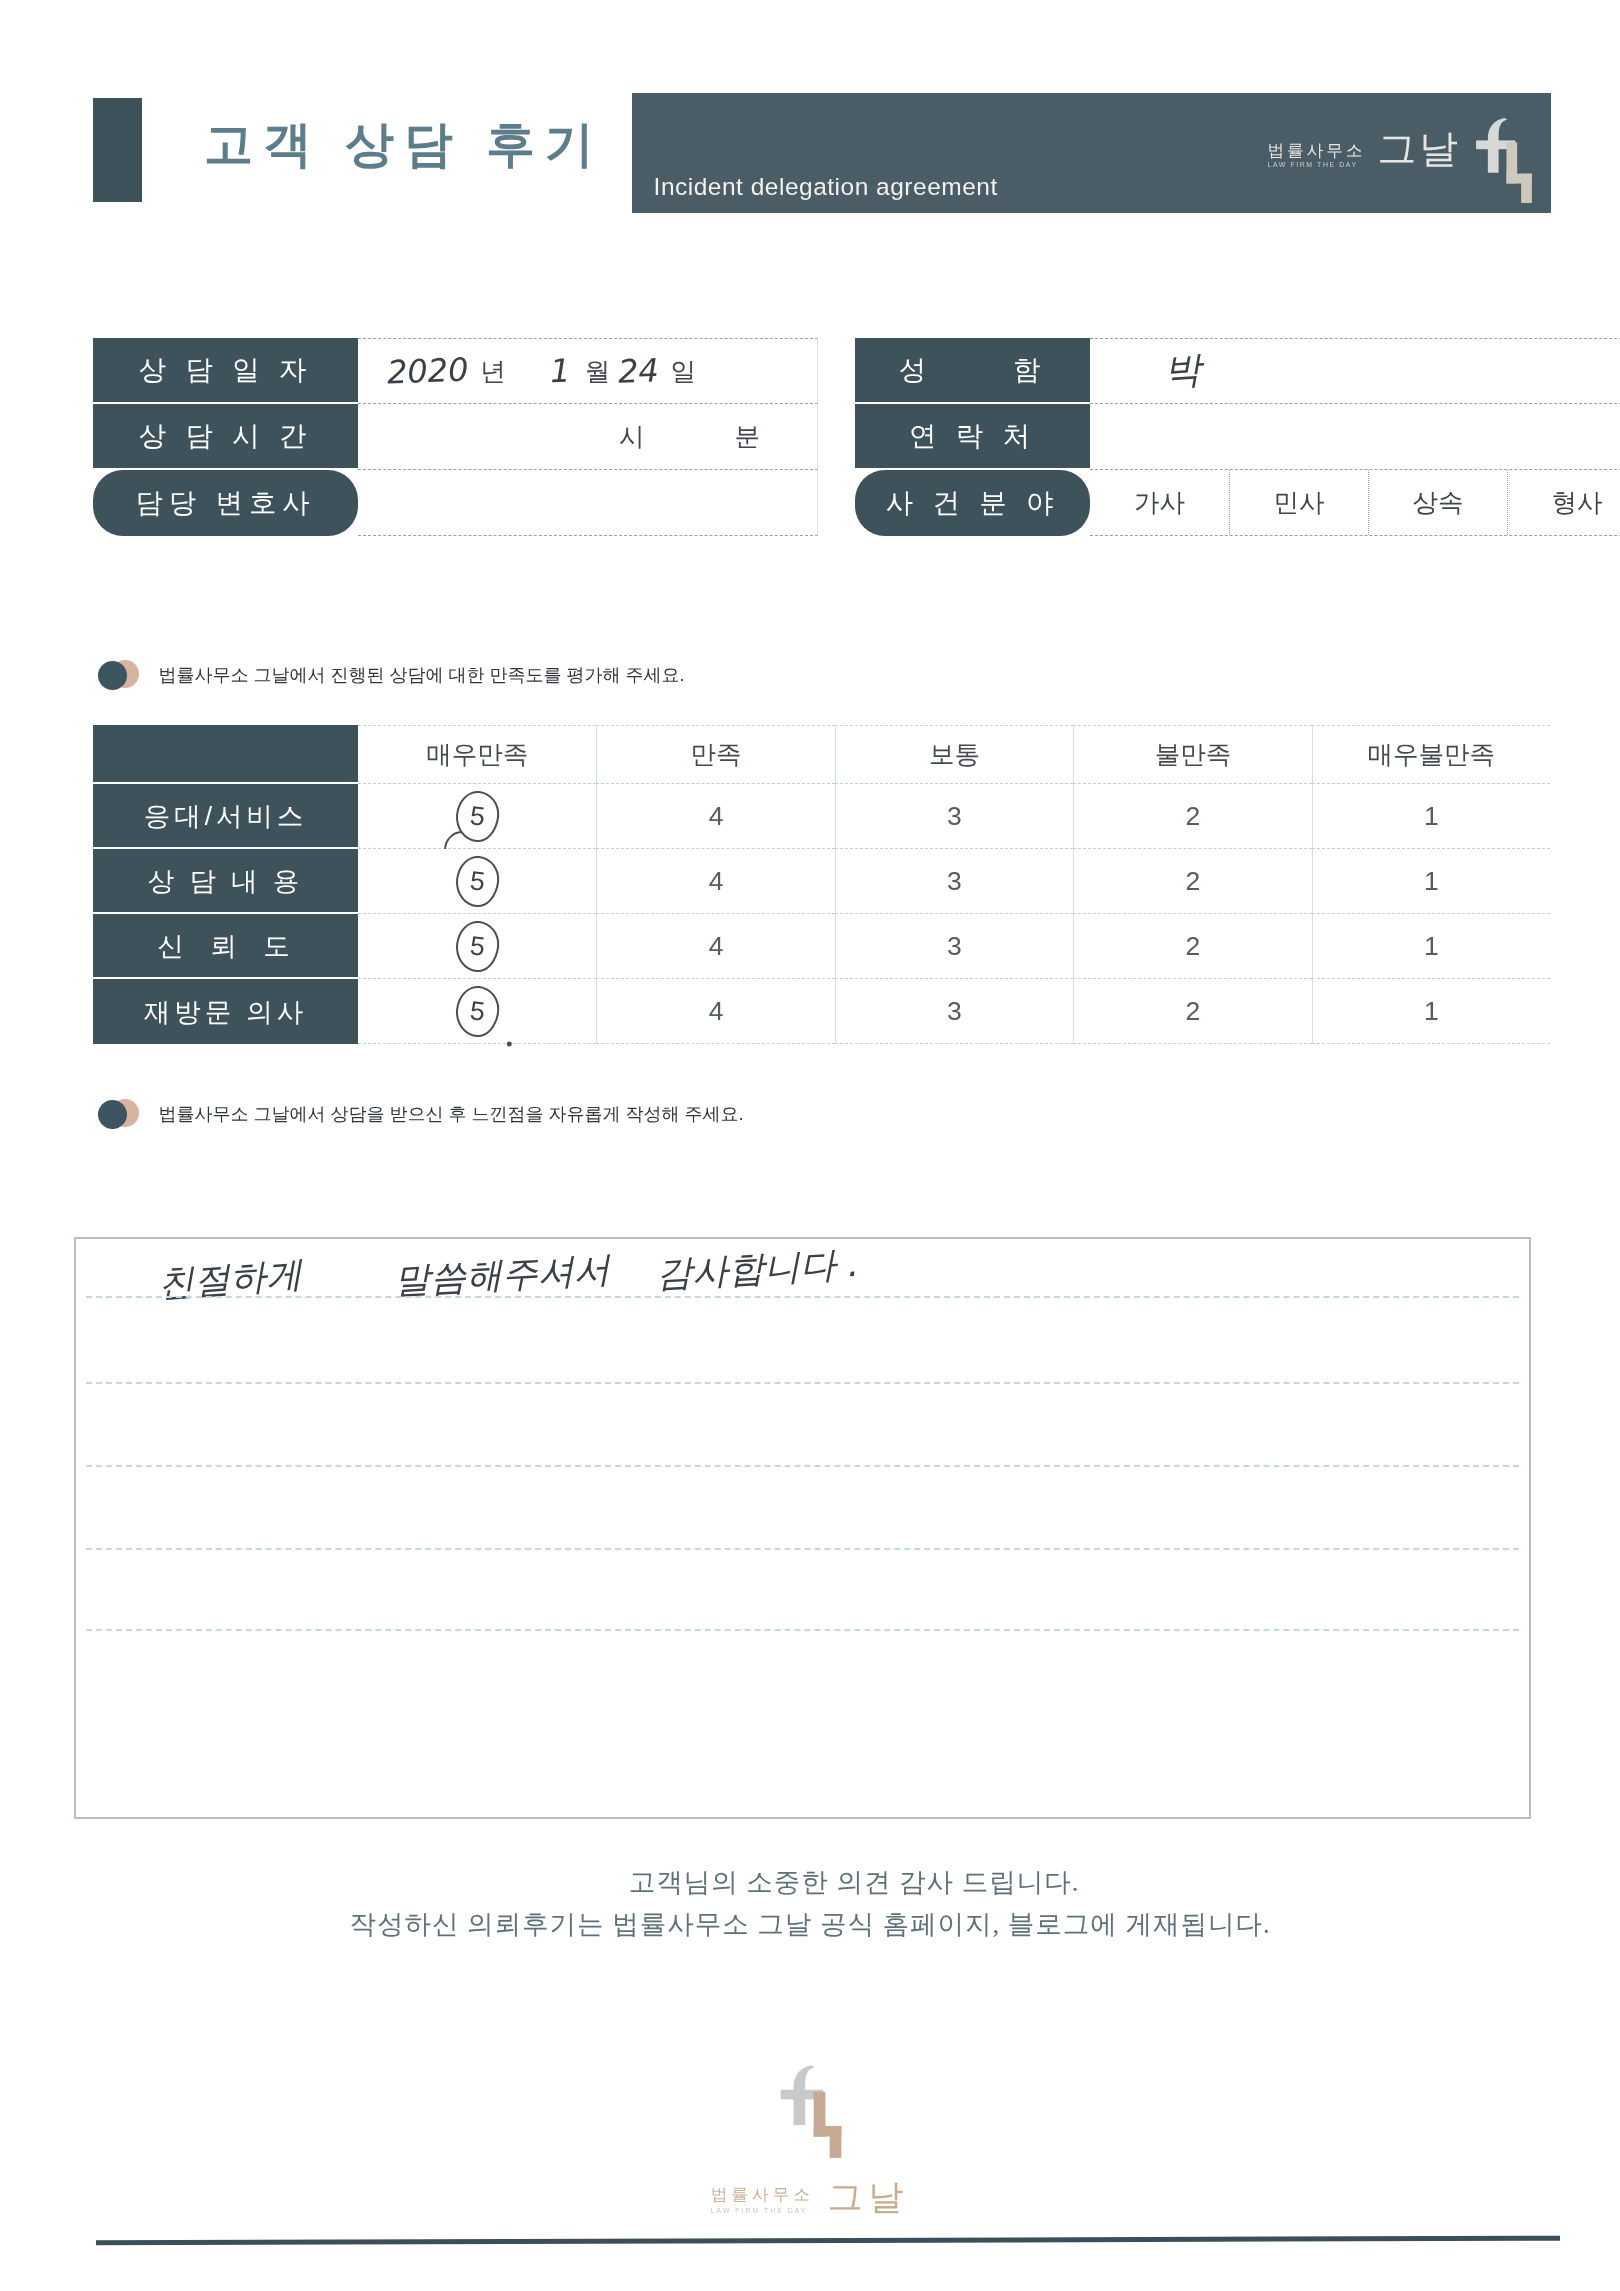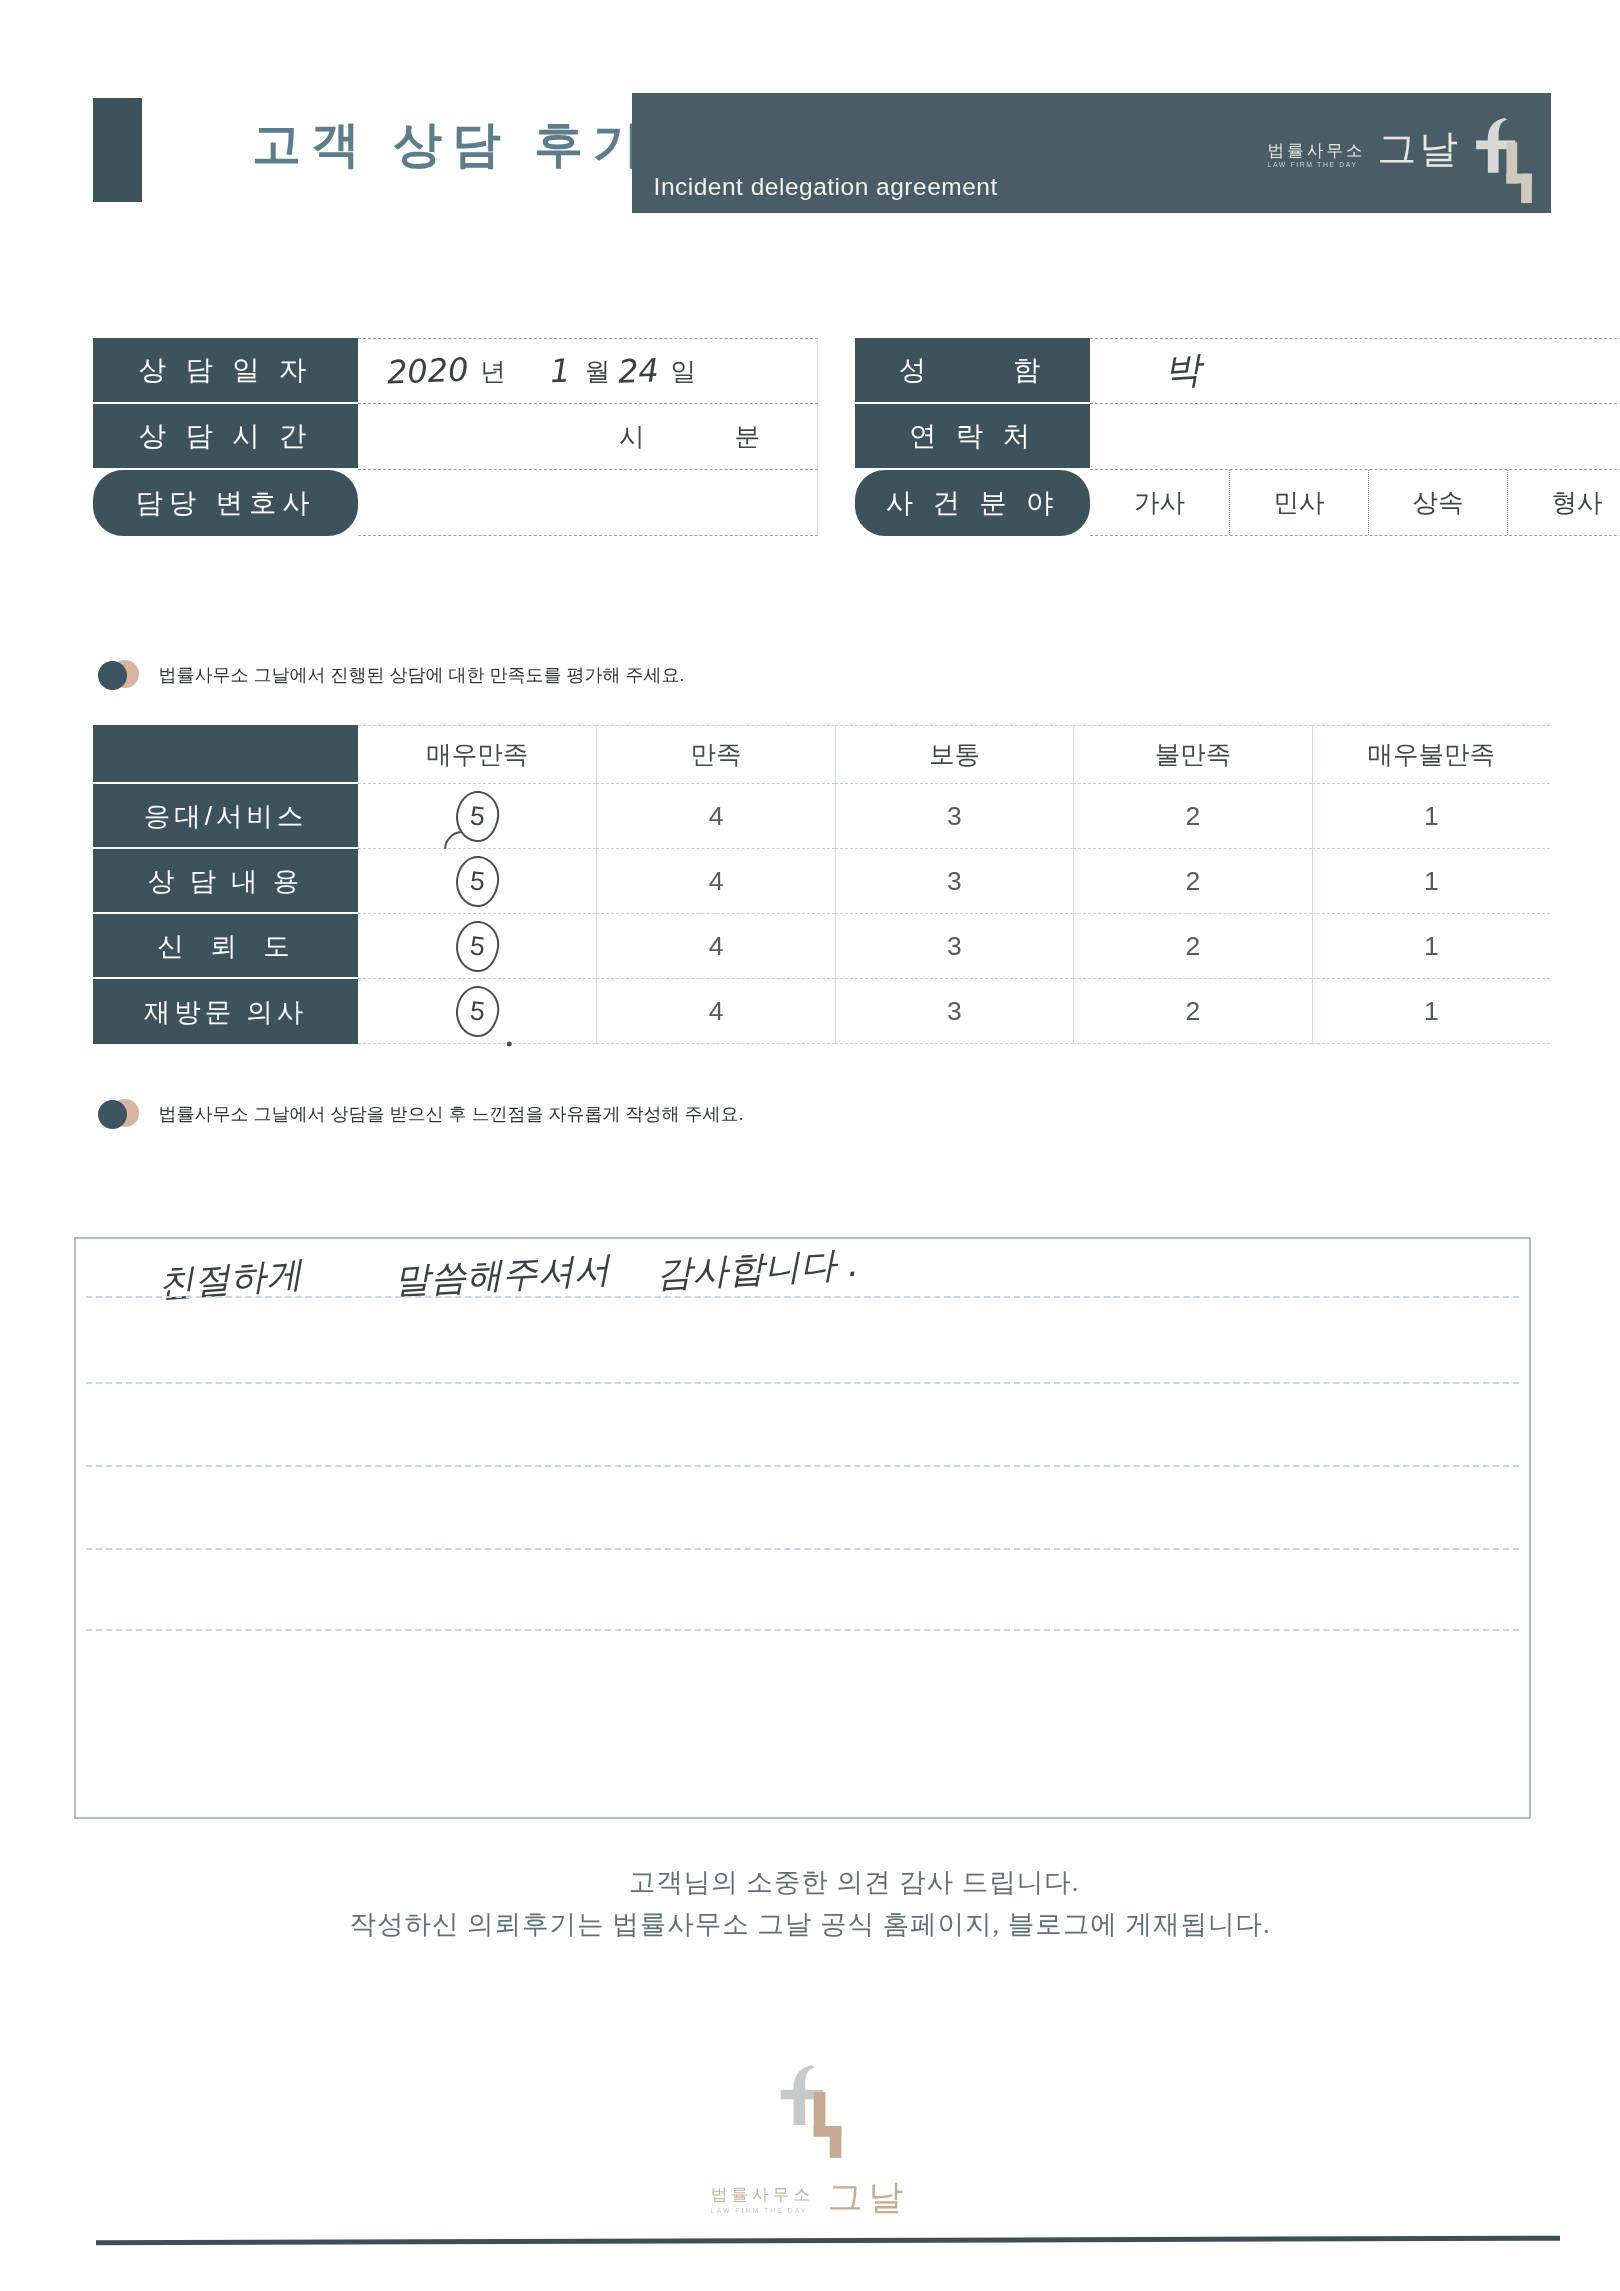--- a/index.html
+++ b/index.html
@@ -2,21 +2,21 @@
 <html><head>
 <meta charset="utf-8">
 <style>
   html,body{margin:0;padding:0;background:#e8e8e8;}
   .page{position:relative;width:1620px;height:2292px;background:#ffffff;
         font-family:"Liberation Sans",sans-serif;overflow:hidden;margin:0 auto;}
 
   
   .hdr-block{position:absolute;left:93px;top:98px;width:49px;height:104px;background:#3e525c;}
   .hdr-title{position:absolute;left:204px;top:112px;font-size:49px;font-weight:bold;
-             letter-spacing:9.8px;color:#5e7d8a;white-space:pre;margin-left:48px;}
+             letter-spacing:9.8px;color:#5e7d8a;white-space:pre;}
   .banner{position:absolute;left:632px;top:93px;width:919px;height:120px;background:#4a5d66;}
   .banner-sub{position:absolute;left:21.6px;bottom:11.8px;font-size:24.5px;color:#f1f1ee;letter-spacing:0.5px;margin-top:39px;}
   .banner-brand{position:absolute;right:90px;top:29px;display:flex;align-items:flex-end;gap:11.8px;color:#e7e5e0;}
   .bb-small{display:flex;flex-direction:column;line-height:1;padding-bottom:6.9px;}
   .bb-small-kr{font-size:16.7px;letter-spacing:2.9px;}
   .bb-small-cap{font-size:6.9px;letter-spacing:1.6px;margin-top:2.9px;color:#ccd1cf;}
   .bb-large{font-size:39px;letter-spacing:2.9px;}
   .banner-logo{position:absolute;right:15.7px;top:19.6px;}
 
   

